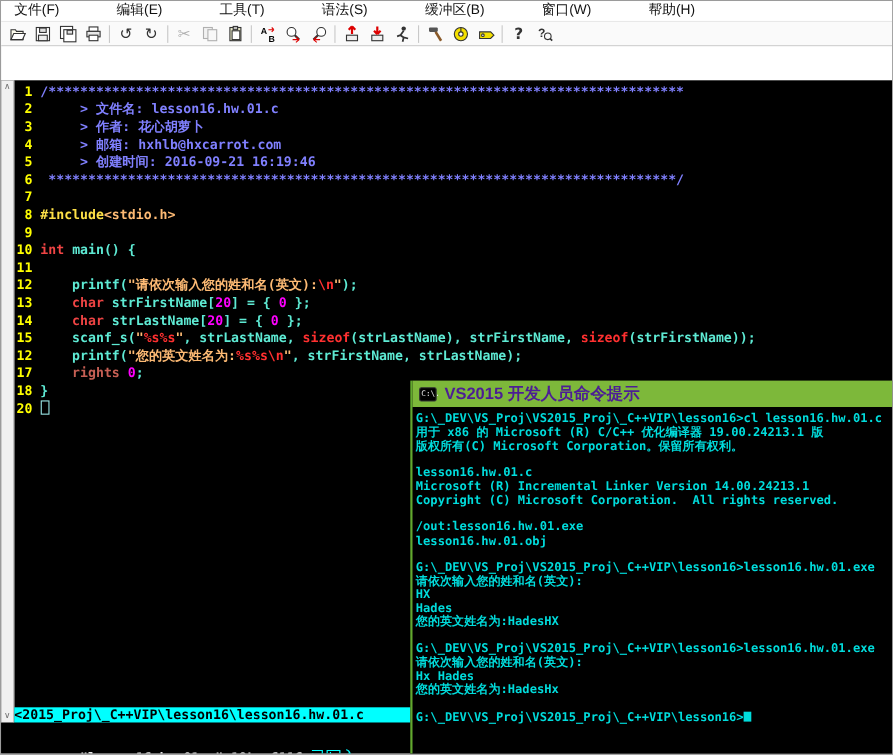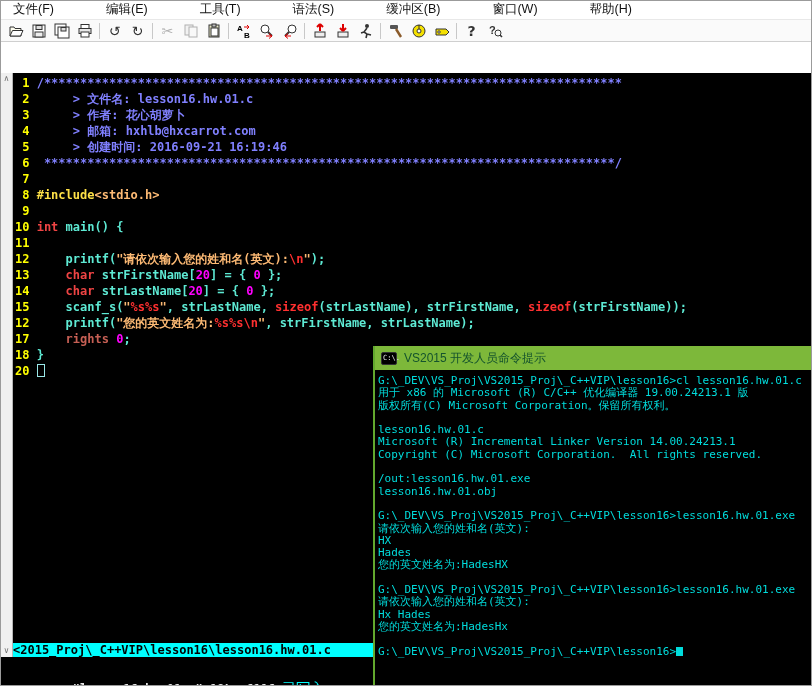--- a/index.html
+++ b/index.html
@@ -60,23 +60,23 @@
   .cmd-cjk{ color:#00ffff; font-size:14px; }
 
   
   .console{ position:absolute; left:372px; top:345px; width:440px; height:341px;
             background:#000; border-left:2px solid #62a82e; z-index:10; }
   .console-titlebar{ height:24px; background:#7db83a; display:flex; align-items:center;
                      padding-left:6px; }
   .cmd-icon{ width:16px; height:13px; background:#000; border:1px solid #333; border-radius:2px;
              color:#e8e8e8; font-family:"DejaVu Sans Mono", monospace; font-size:7px;
              line-height:11px; padding-left:1px; margin-right:7px; }
-  .console-title{ font-size:12px; color:#14532d; }
+  .console-title{ font-size:15px; color:#4c1d95;font-weight:bold; }
   .console-body{ position:absolute; top:24px; left:0; right:0; bottom:0; overflow:hidden;
-                 padding:5px 0 0 3px; }
+                 padding:5px 0 0 3px;font-weight:bold; }
   .console-body pre{ font-family:"DejaVu Sans Mono", monospace; font-size:11px;
                      line-height:12.3px; color:#00dcdc; }
   .con-cursor{ display:inline-block; width:7px; height:9px; background:#00dcdc;
                vertical-align:-1px; }
 </style>
 </head>
 <body>
 
 <div class="window">
 

